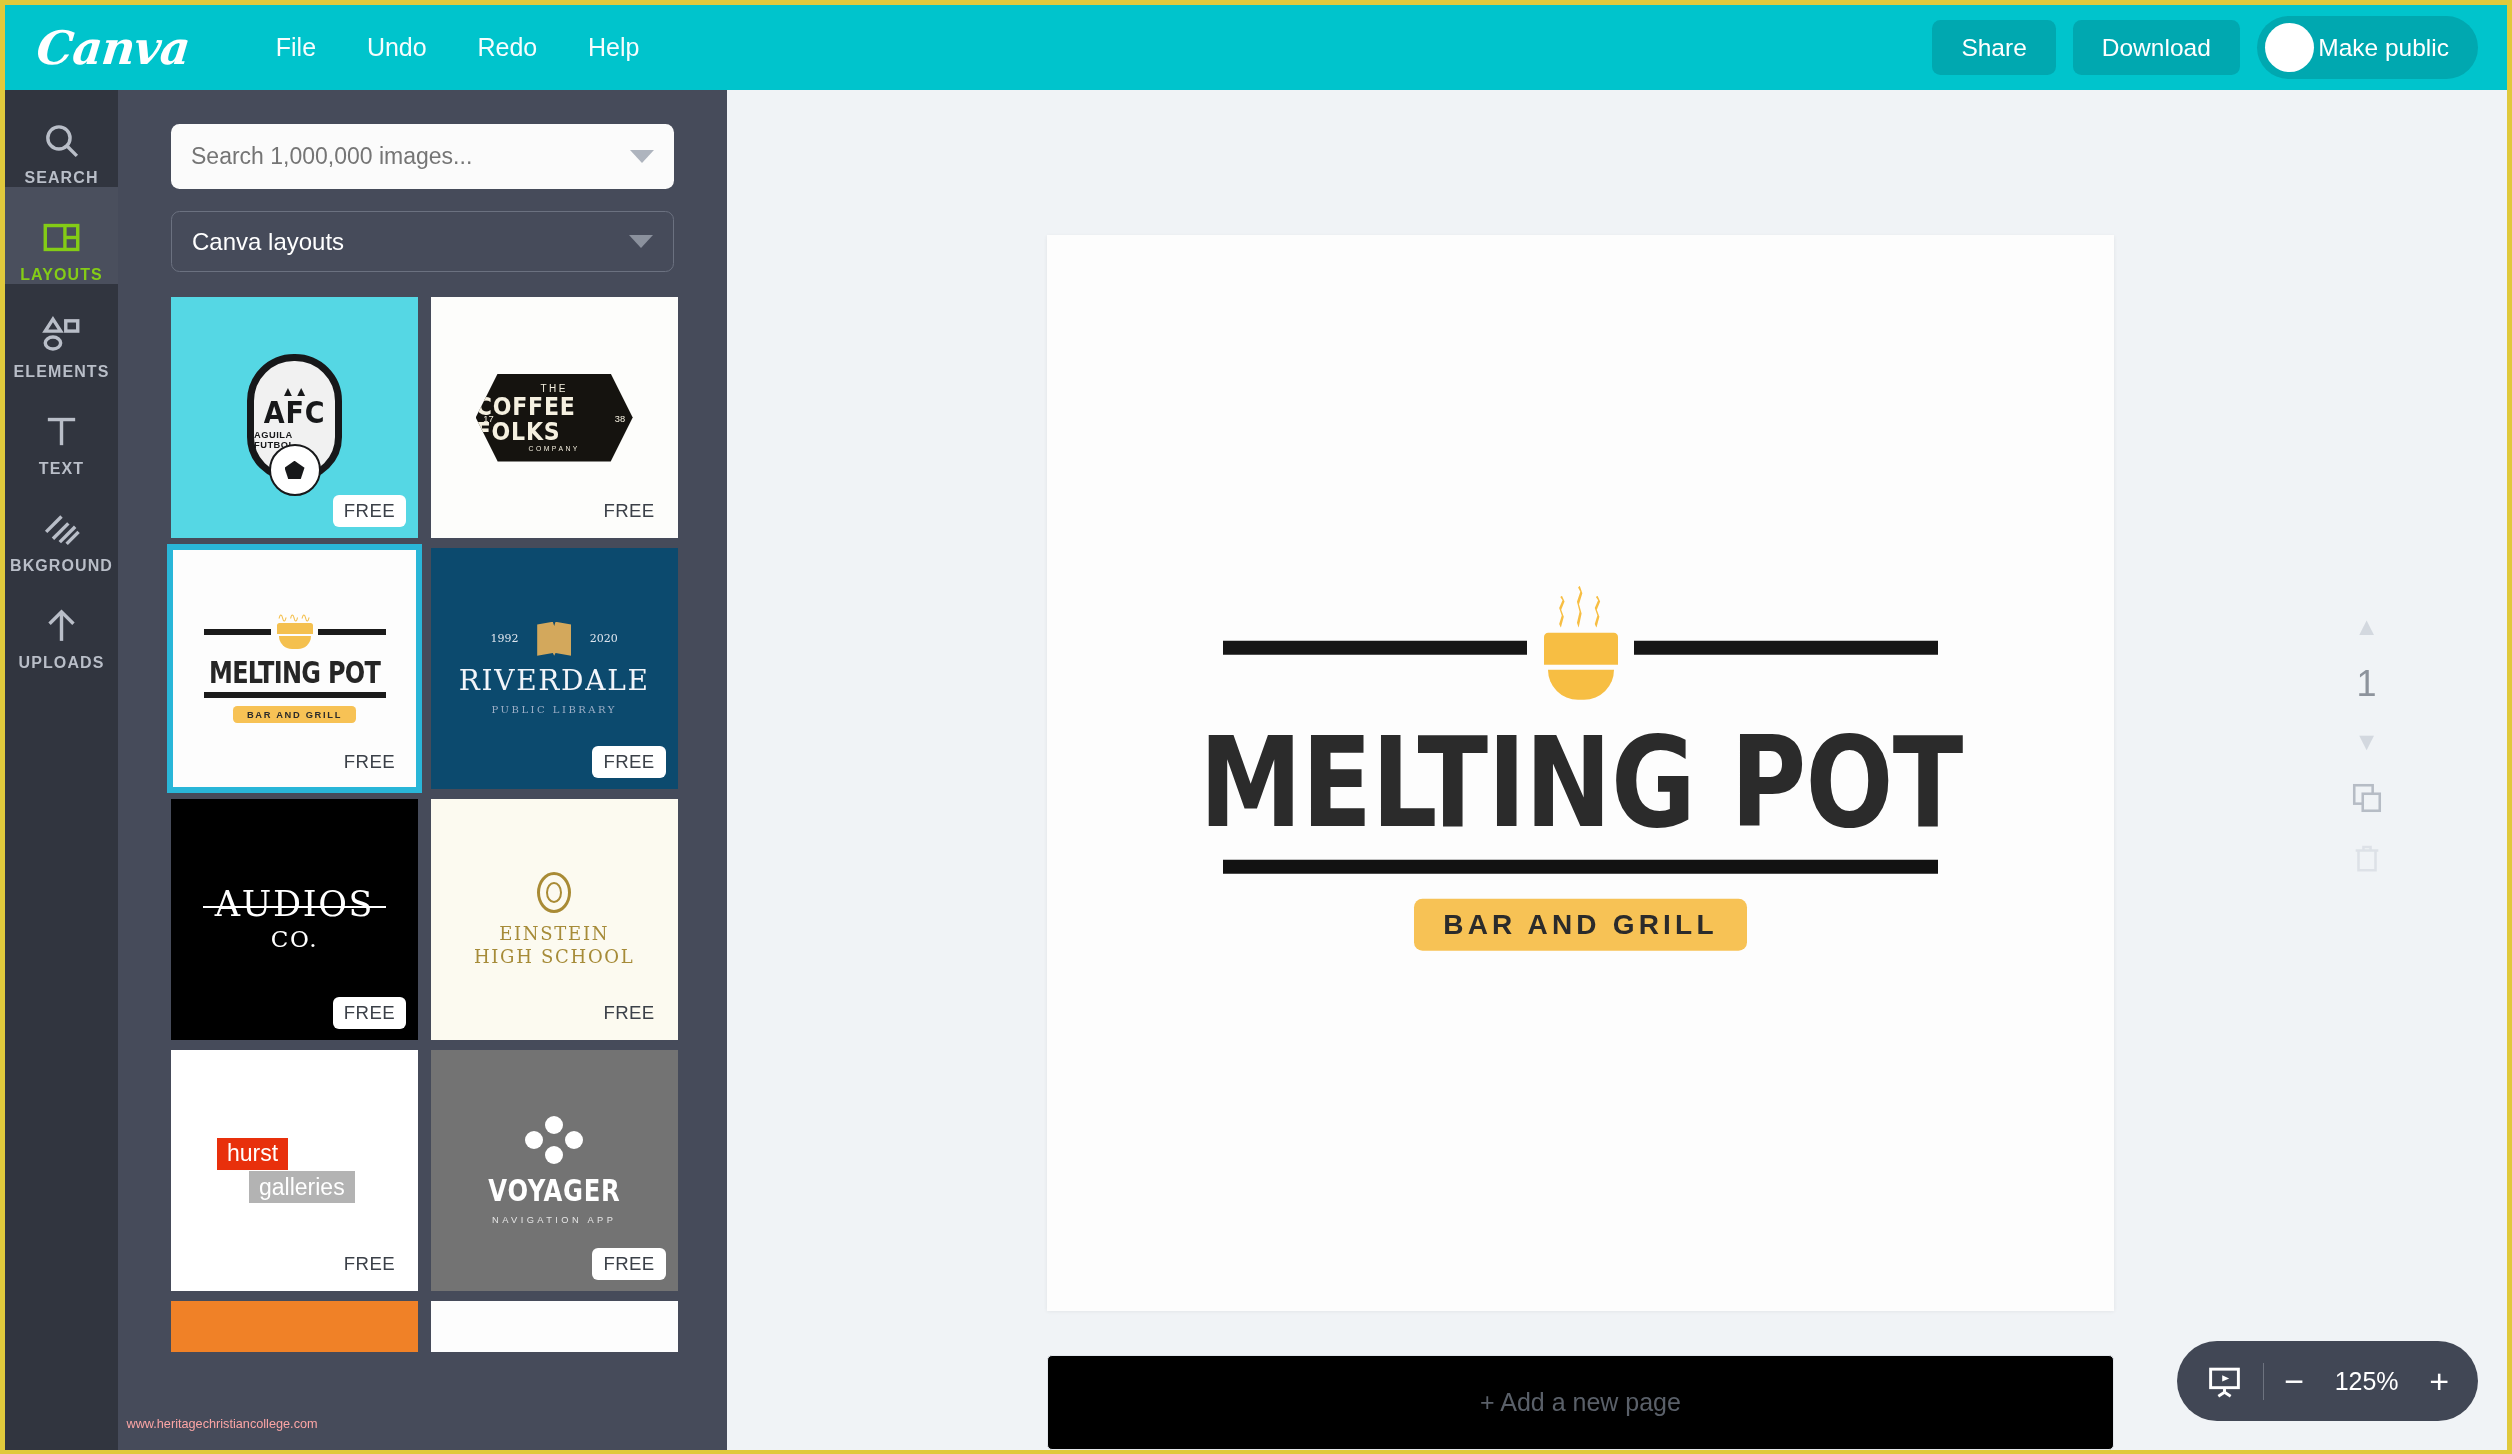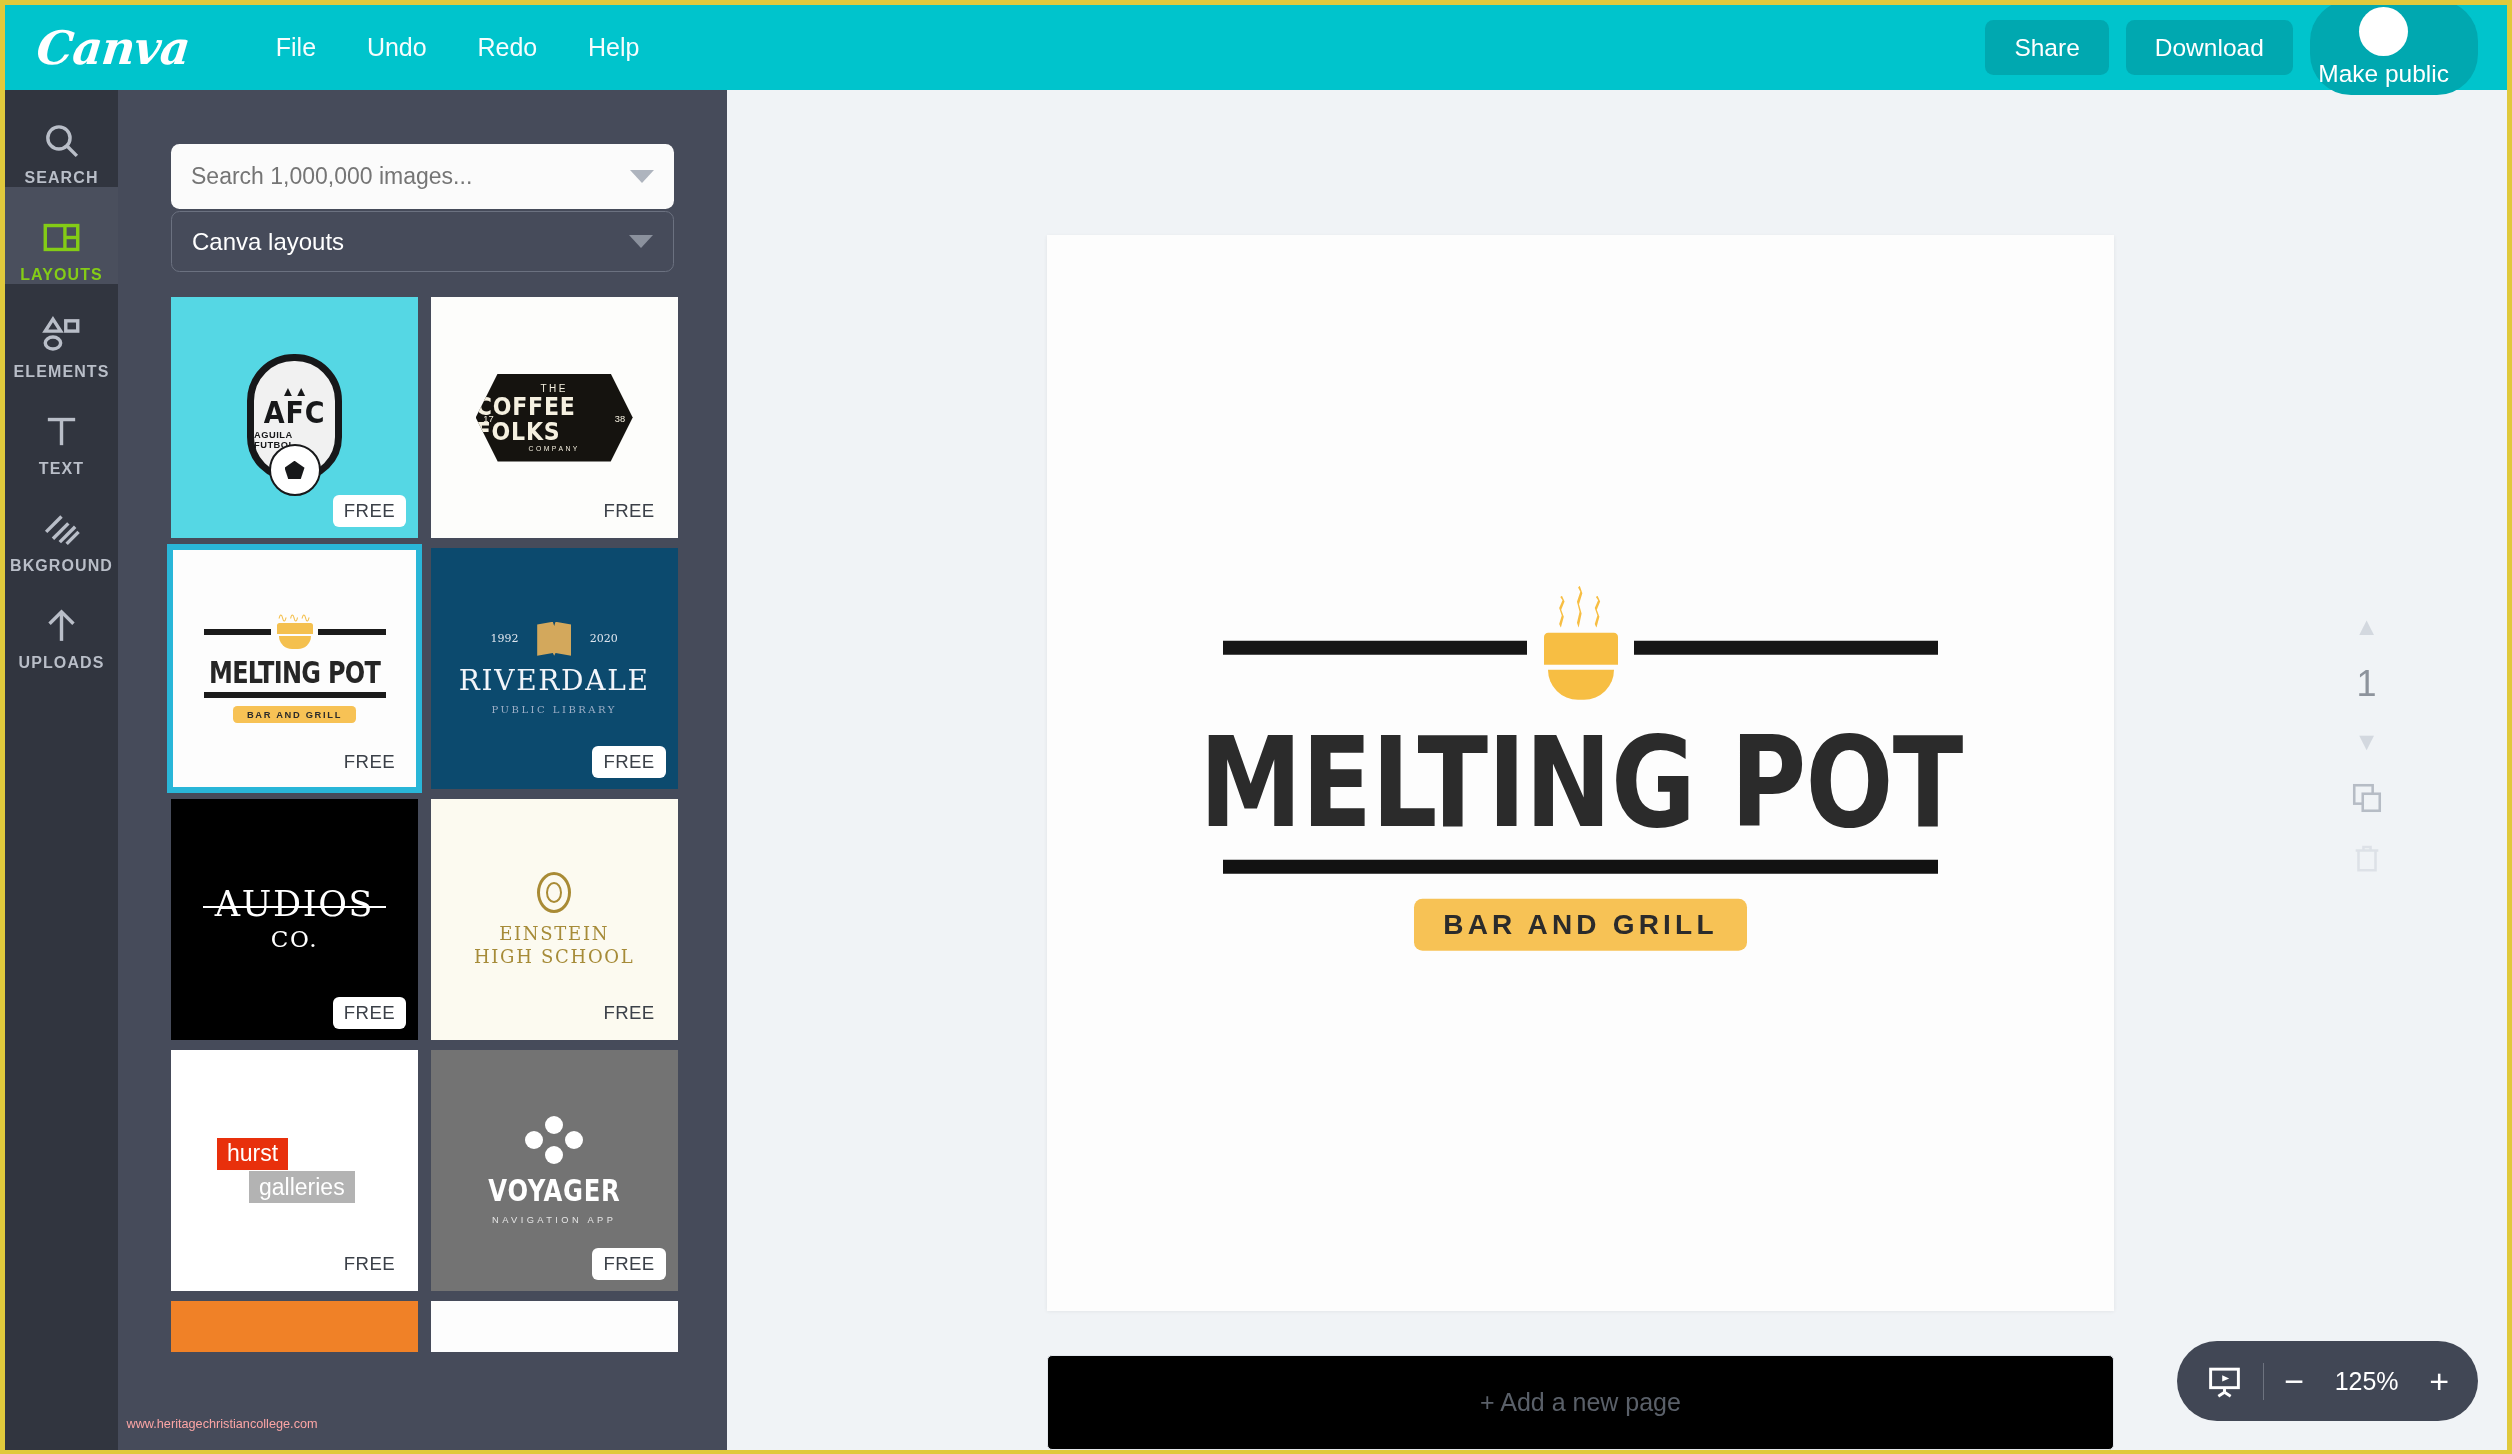--- a/index.html
+++ b/index.html
@@ -29,21 +29,21 @@
   #menu-file { margin-left:83px; }
   #header-right {
     margin-left:auto; display:flex; align-items:center; margin-right:29px; gap:17px;
   }
   .hdr-btn {
     background:#00a8b0; color:#fff; font-size:24.5px;
     padding:13.5px 29px; border-radius:8.5px; border:none; cursor:pointer;
   }
   #make-public-group {
     background:#00a8b0; border-radius:41px; display:flex; align-items:center;
-    padding:6.8px 29px 6.8px 8.5px; gap:4px; cursor:pointer;flex-direction:column;
+    padding:6.8px 29px 6.8px 8.5px; gap:4px; cursor:pointer;
   }
   #make-public-toggle {
     width:49px; height:49px; border-radius:50%; background:#ffffff; flex:none;
   }
   #make-public-label { color:#fff; font-size:24.5px; }
 
   
   #rail {
     position:absolute; left:0; top:85px; width:113px; height:1360px;
     background:#31353f; z-index:20;
@@ -57,21 +57,21 @@
   .rail-icon { width:41px; height:41px; display:block; }
 
   
   #panel {
     position:absolute; left:113px; top:85px; width:609px; height:1360px;
     background:#464b5a; z-index:15; overflow:hidden;
   }
   #search-box {
     position:absolute; left:53px; top:34px; width:503px; height:65px;
     background:#fbfbfb; border-radius:8.5px; display:flex; align-items:center;
-    padding:0 20px; cursor:text;margin-top:20px;
+    padding:0 20px; cursor:text;
   }
   #search-input {
     border:none; outline:none; background:transparent; flex:1;
     font-size:23px; color:#9aa0aa; font-family:"Liberation Sans", sans-serif;
   }
   .caret-down {
     width:0; height:0; border-left:12px solid transparent;
     border-right:12px solid transparent; border-top:13.5px solid #aeb4be; flex:none;
   }
   #layouts-select {

